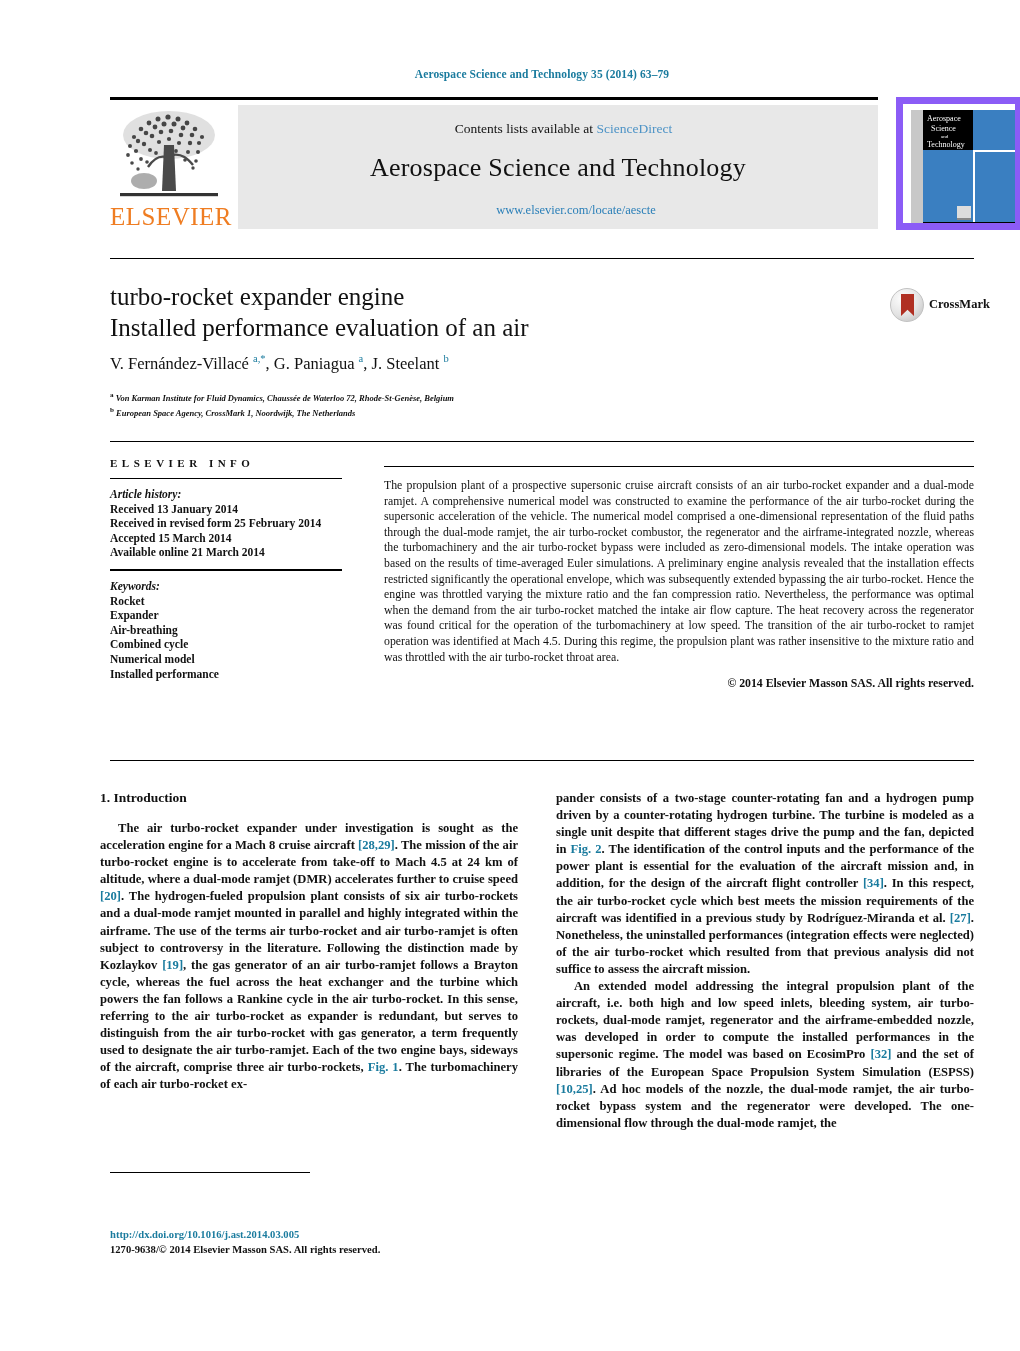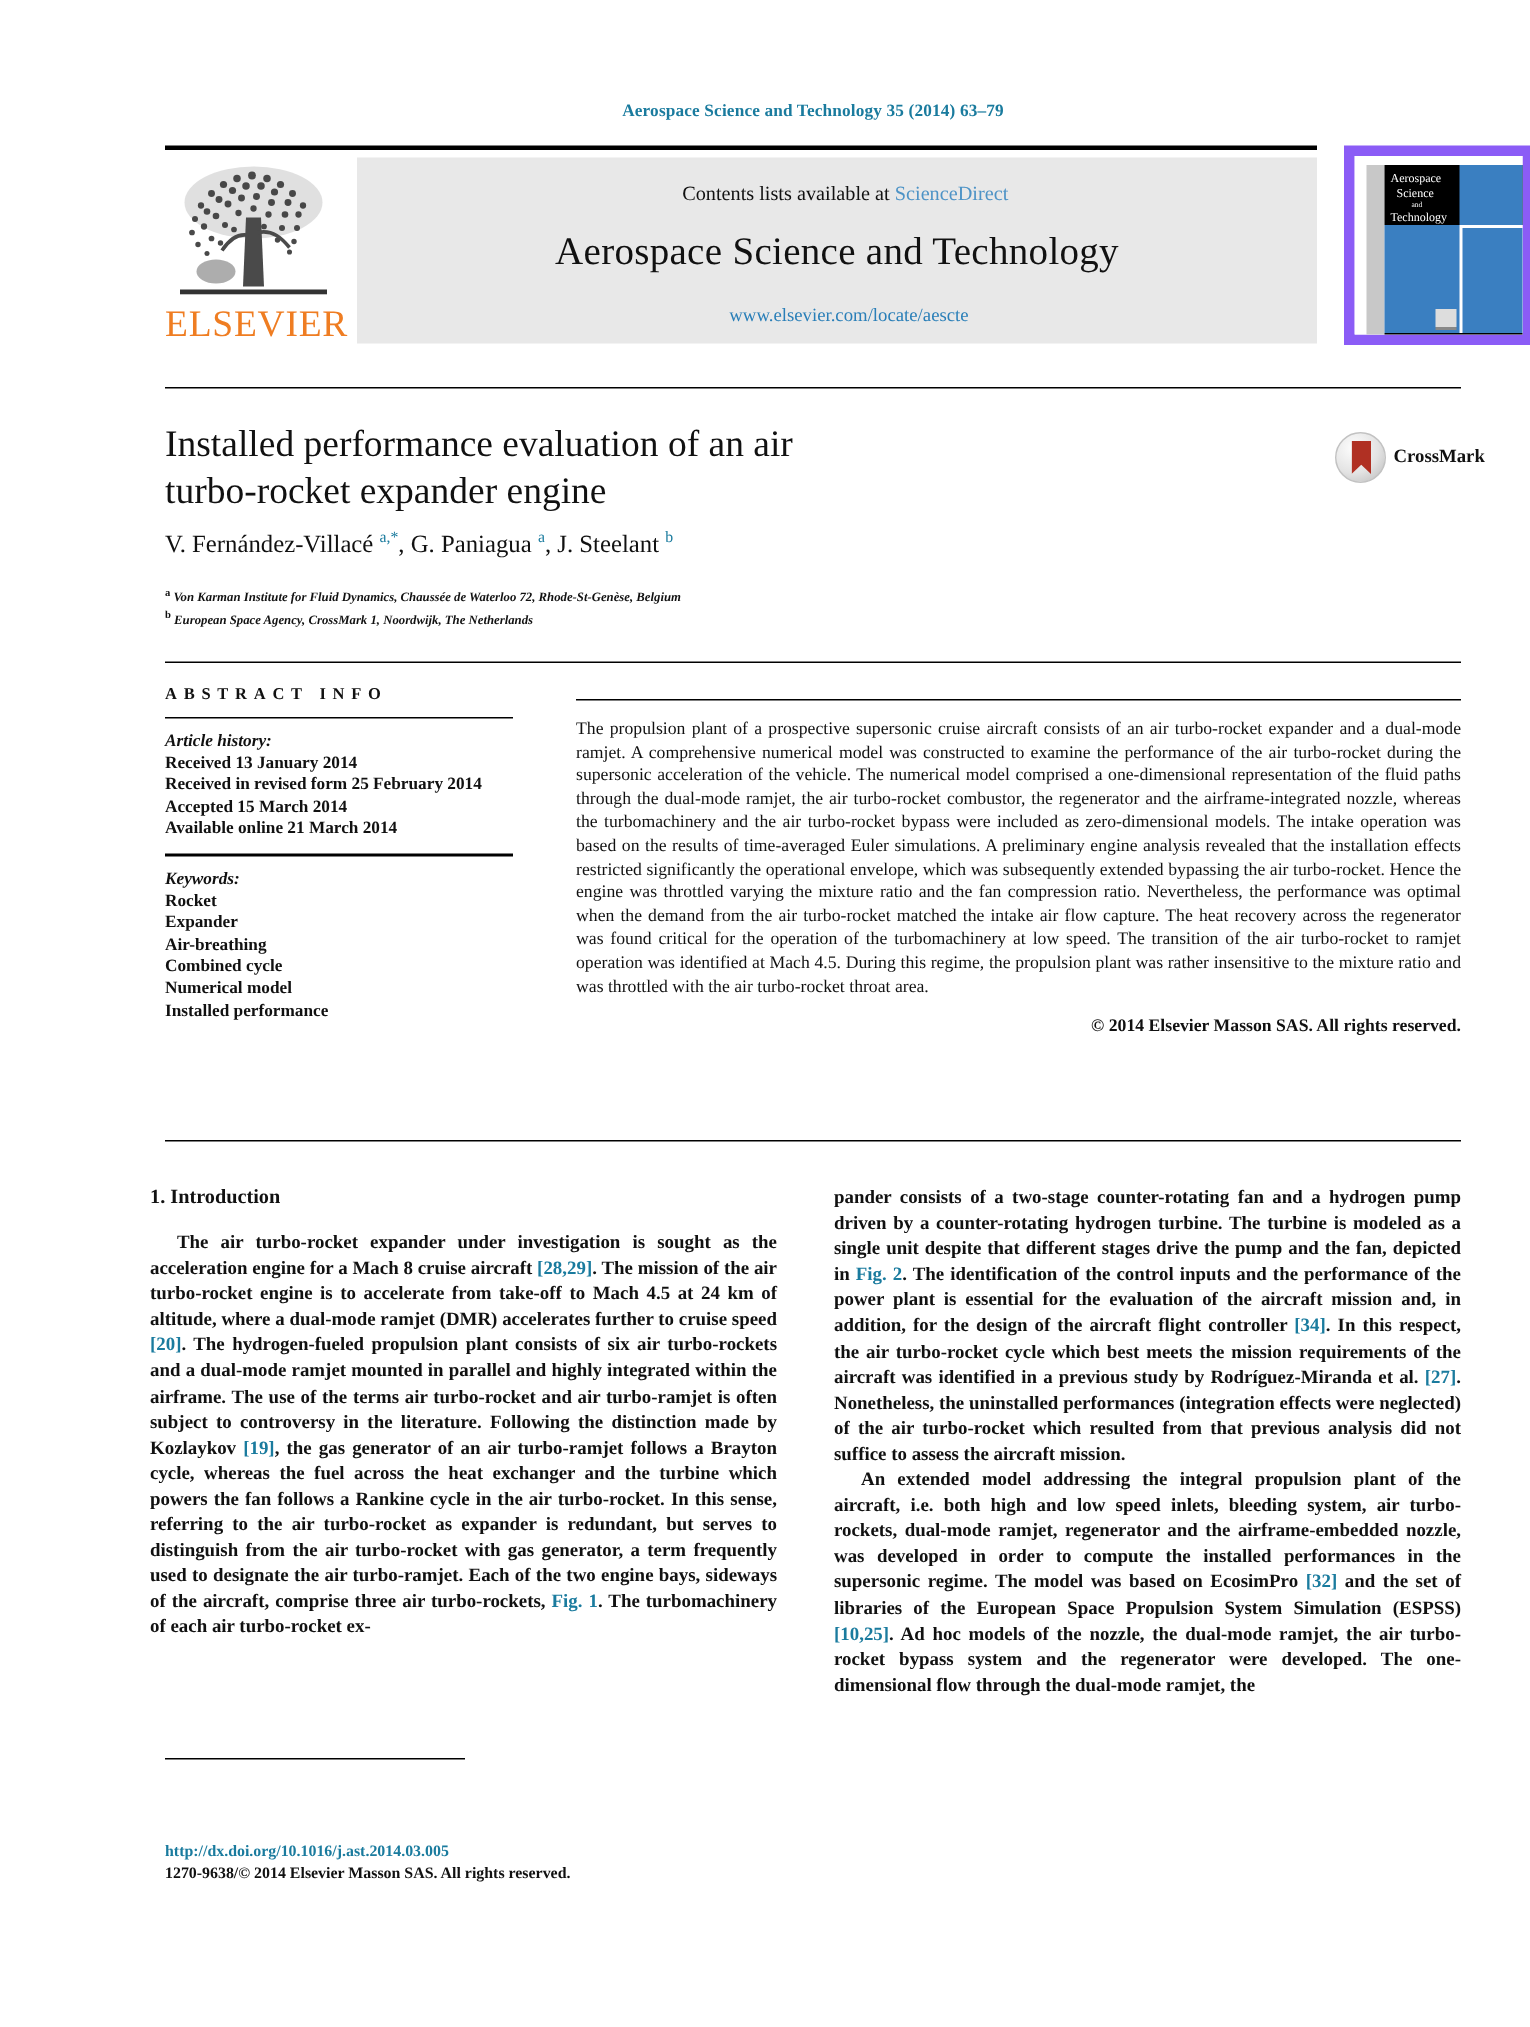--- a/index.html
+++ b/index.html
@@ -47,21 +47,21 @@
   .jb-contents {
     position: absolute; left: 0; top: 16px; width: 640px; text-align: center;
     font-size: 13.5px; color: #111; padding-left: 11px;
   }
   .jb-contents .sd { color: #4d93c6; }
   .jb-title {
     position: absolute; left: 0; top: 48px; width: 640px; text-align: center;
     font-size: 26px; color: #111; letter-spacing: .2px;
   }
   .jb-url {
-    position: absolute; left: 8px; top: 98px; width: 640px; text-align: center;
+    position: absolute; left: 18px; top: 98px; width: 640px; text-align: center;
     font-size: 12.5px; color: #2a7fb8;
   }
   .cover-thumb {
     position: absolute; left: 786px; top: 0px; width: 126px; height: 133px;
     border: 7px solid #8b5cf6; background: #ffffff; overflow: hidden;
   }
 
   
   .title-rule-top { position: absolute; left: 78px; top: 258px; width: 864px; height: 1px; background: #000; }
   .paper-title {
@@ -248,41 +248,41 @@
         <text x="24" y="43" font-family="Liberation Serif, serif" font-size="8" fill="#ffffff">Technology</text>
         <rect x="54" y="102" width="14" height="12" fill="#dddddd"></rect>
         <rect x="54" y="114" width="14" height="2" fill="#888888"></rect>
       </svg>
     </div>
   </div>
 
   <div class="title-rule-top"></div>
 
   <div class="paper-title">
+    <div>turbo-rocket expander engine</div>
     <div>Installed performance evaluation of an air</div>
-    <div>turbo-rocket expander engine</div>
   </div>
 
   <div class="crossmark">
     <div class="cm-disc"></div>
     <div class="cm-ribbon"></div>
     <div class="cm-word">CrossMark</div>
   </div>
 
   <div class="authors">V. Fernández-Villacé <sup>a,*</sup>, G. Paniagua <sup>a</sup>, J. Steelant <sup>b</sup></div>
 
   <div class="affils">
     <div><sup>a</sup> <span>Von Karman Institute for Fluid Dynamics, Chaussée de Waterloo 72, Rhode-St-Genèse, Belgium</span></div>
     <div><sup>b</sup> <span>European Space Agency, CrossMark 1, Noordwijk, The Netherlands</span></div>
   </div>
 
   <div class="info-rule-top"></div>
 
   <div class="col-info">
-    <div class="sechead">ABSTRACT INFO</div>
+    <div class="sechead">ELSEVIER INFO</div>
     <div class="hrule-thin"></div>
     <div class="info-block">
       <div class="ital">Article history:</div>
       <div>Received 13 January 2014</div>
       <div>Received in revised form 25 February 2014</div>
       <div>Accepted 15 March 2014</div>
       <div>Available online 21 March 2014</div>
     </div>
     <div class="hrule-thick"></div>
     <div class="info-block">

